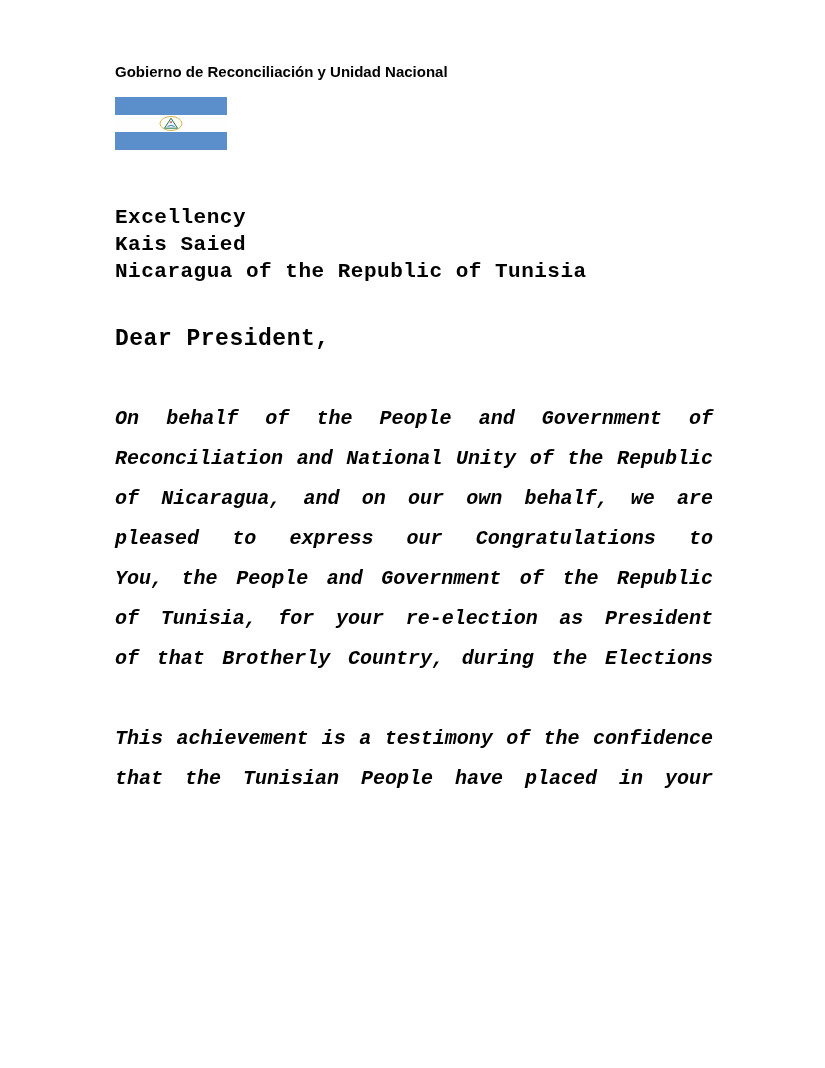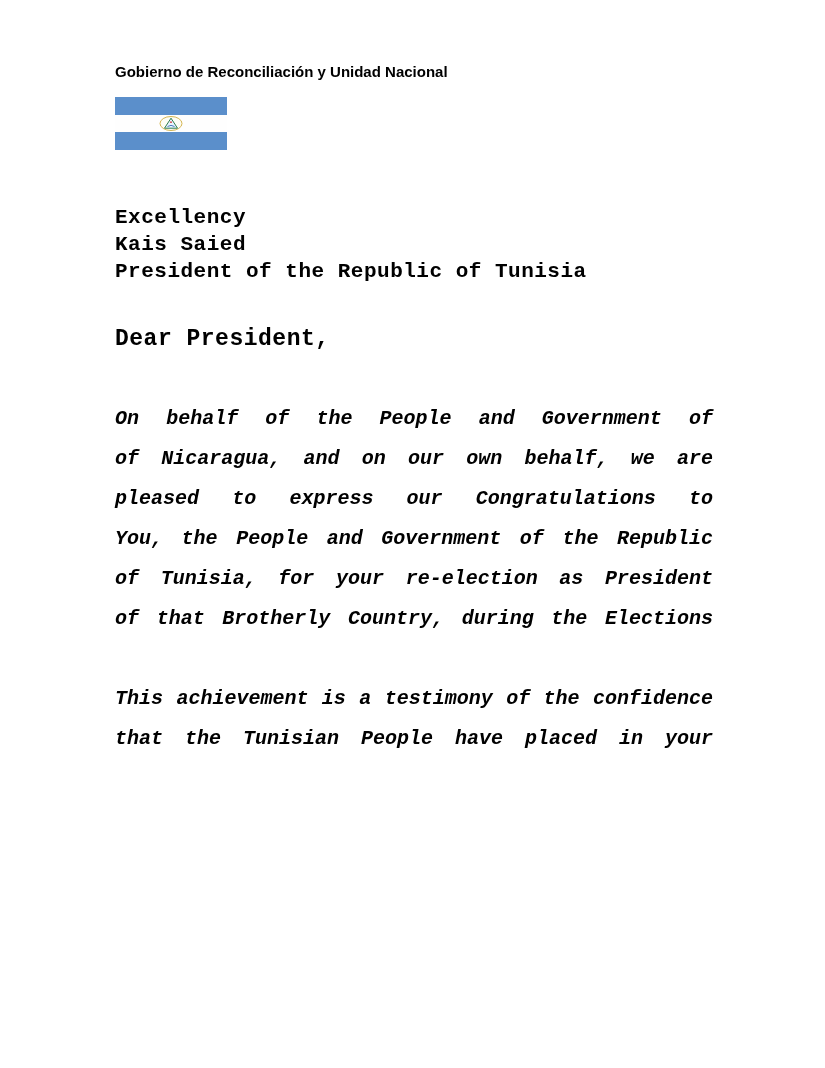--- a/index.html
+++ b/index.html
@@ -108,28 +108,29 @@
         <circle cx="12" cy="6.2" r="0.9" fill="#d23c3c"></circle>
       </svg>
     </div>
     <div class="stripe" style="background-color: rgb(91, 143, 203);"></div>
   </div>
 
 
   <div class="recipient">
     <div>Excellency</div>
     <div>Kais Saied</div>
-    <div>President of the Republic of Tunisia</div>
+    <div>Nicaragua of the Republic of Tunisia</div>
   </div>
 
   <div class="greeting">Dear President,</div>
 
   <div class="letter-body">
     <div class="paragraph">
         <div class="line">On behalf of the People and Government of</div>
+        <div class="line">Reconciliation and National Unity of the Republic</div>
         <div class="line">of Nicaragua, and on our own behalf, we are</div>
         <div class="line">pleased to express our Congratulations to</div>
         <div class="line">You, the People and Government of the Republic</div>
         <div class="line">of Tunisia, for your re-election as President</div>
         <div class="line">of that Brotherly Country, during the Elections</div>
       </div>
     <div class="paragraph">
         <div class="line">This achievement is a testimony of the confidence</div>
         <div class="line">that the Tunisian People have placed in your</div>
       </div>

